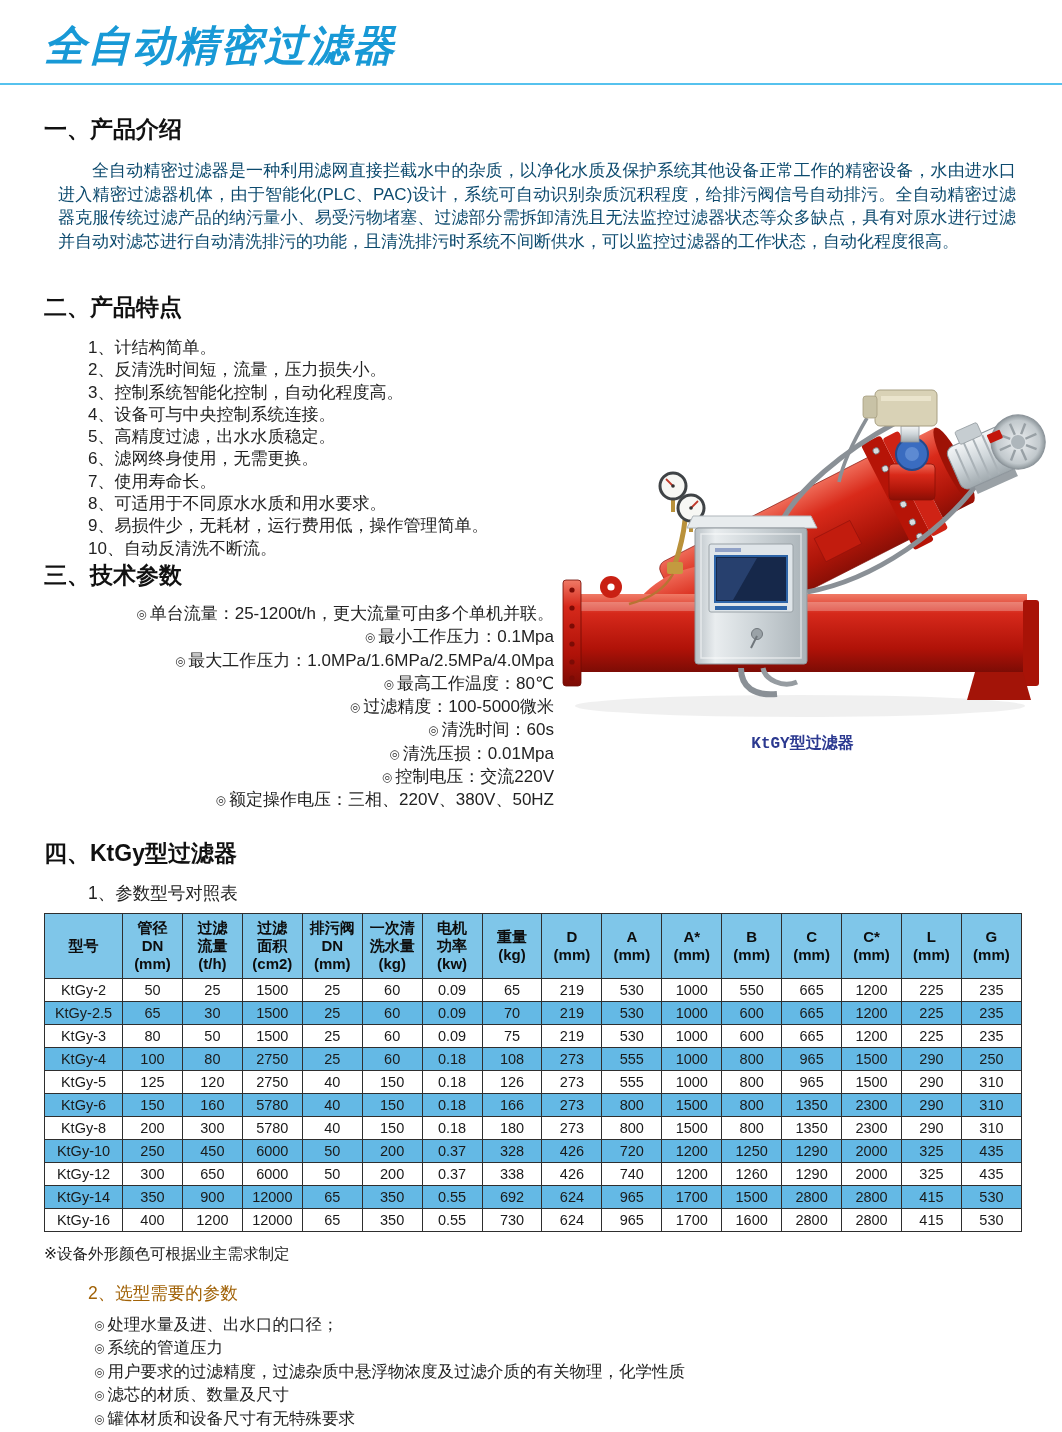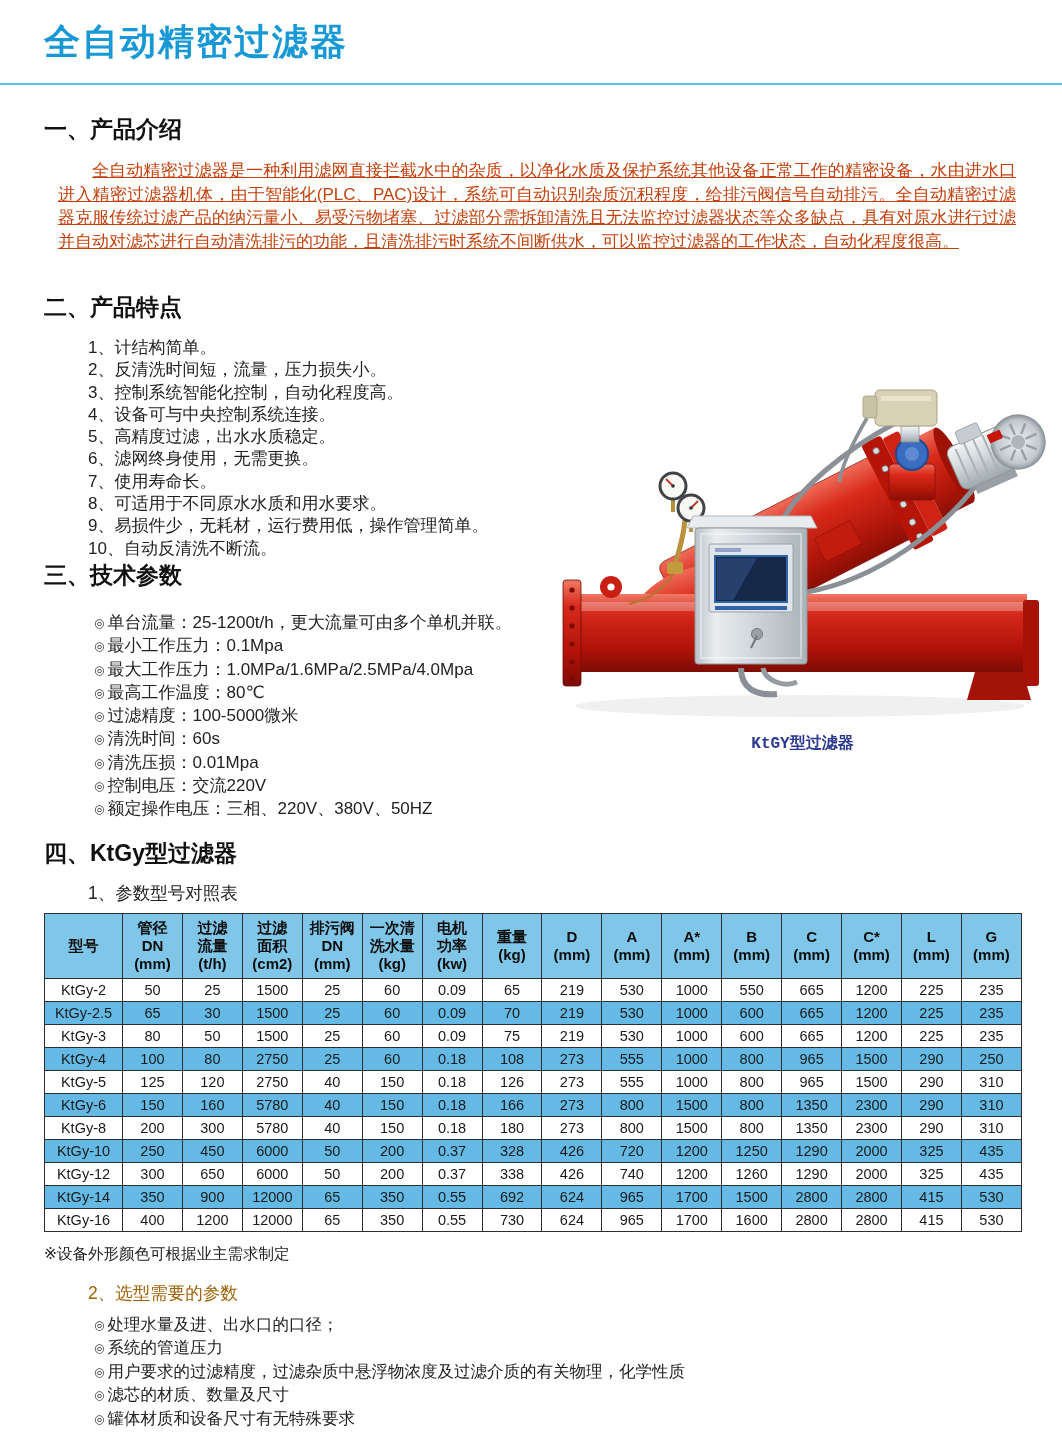--- a/index.html
+++ b/index.html
@@ -3,35 +3,36 @@
 <meta charset="utf-8">
 <style>
   html,body{margin:0;padding:0;background:#ffffff;}
   .page{
     position:relative;width:1062px;height:1432px;background:#fff;overflow:hidden;
     font-family:"Liberation Sans","DejaVu Sans",sans-serif;color:#1a1a1a;
   }
   
   .page-title{
     position:absolute;left:44px;top:18px;margin:0;
-    font-size:36px;font-weight:bold;letter-spacing:2px;
+    font-size:42px;font-weight:bold;letter-spacing:2px;
     color:var(--title-blue,#1899d6);
+    font-style:italic;
   }
   .title-rule{position:absolute;left:0;top:83px;width:1062px;height:2px;background:var(--rule-blue,#56c2ee);}
   
   .h2{font-size:23px;font-weight:bold;color:#111;margin:0;}
   
   .sec-intro{position:absolute;left:44px;top:114px;width:972px;}
-  .sec-intro p{margin:14px 0 0 14px;font-size:17px;line-height:23.5px;text-align:justify;text-indent:2em;color:#c2410c;text-decoration:underline;}
+  .sec-intro p{margin:14px 0 0 14px;font-size:17px;line-height:23.5px;text-align:justify;text-indent:2em;color:#0c4a6e;}
   
   .sec-features{position:absolute;left:44px;top:292px;width:505px;}
   .sec-features ul{list-style:none;margin:14px 0 0 44px;padding:0;font-size:17px;line-height:22.3px;color:#222;}
   
   .sec-specs{position:absolute;left:44px;top:560px;width:510px;}
-  .sec-specs ul{list-style:none;margin:21px 0 0 50px;padding:0;font-size:17px;line-height:21.3px;color:#222;}
+  .sec-specs ul{list-style:none;margin:12px 0 0 50px;padding:0;font-size:17px;line-height:21.3px;color:#222;text-align:right;}
   .blt{font-size:12px;margin-right:3px;position:relative;top:-1px;color:#333;}
   
   .figure{position:absolute;left:545px;top:380px;width:515px;margin:0;}
   .figure figcaption{
     text-align:center;margin-top:4px;font-size:16px;font-weight:bold;
     color:var(--caption-blue,#2b3990);
     font-family:Liberation Mono, monospace;
   }
   
   .sec-model{position:absolute;left:44px;top:838px;width:829px;}

